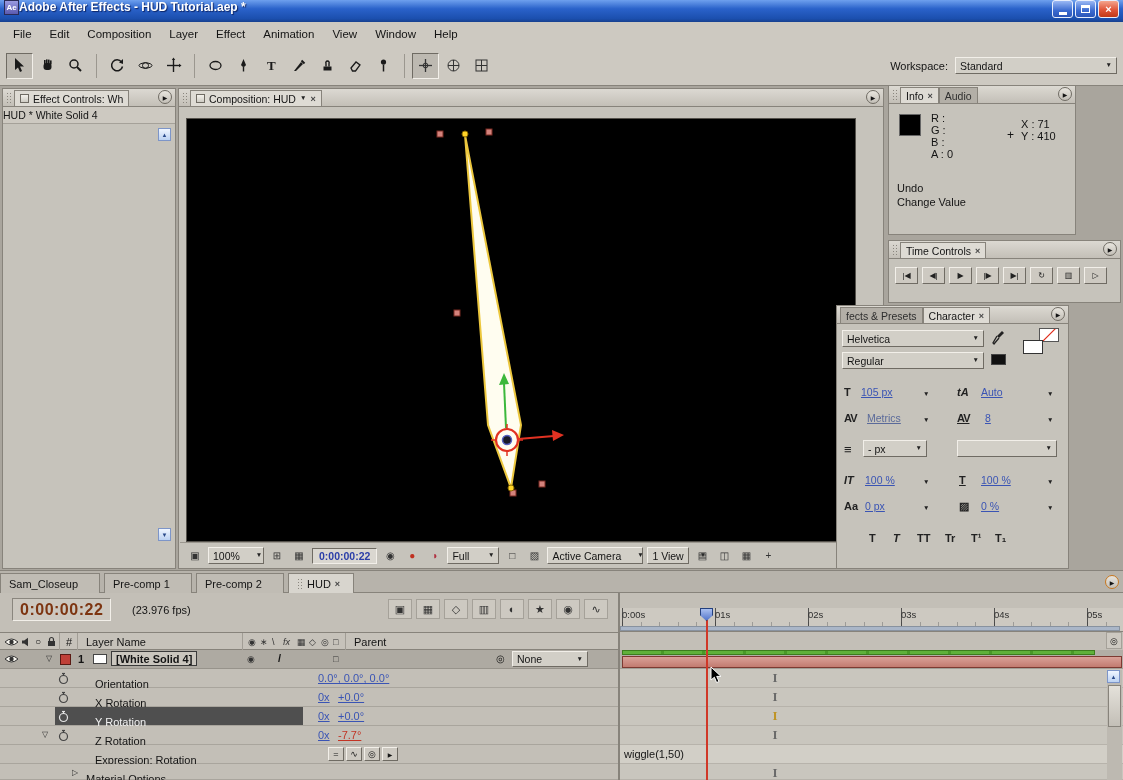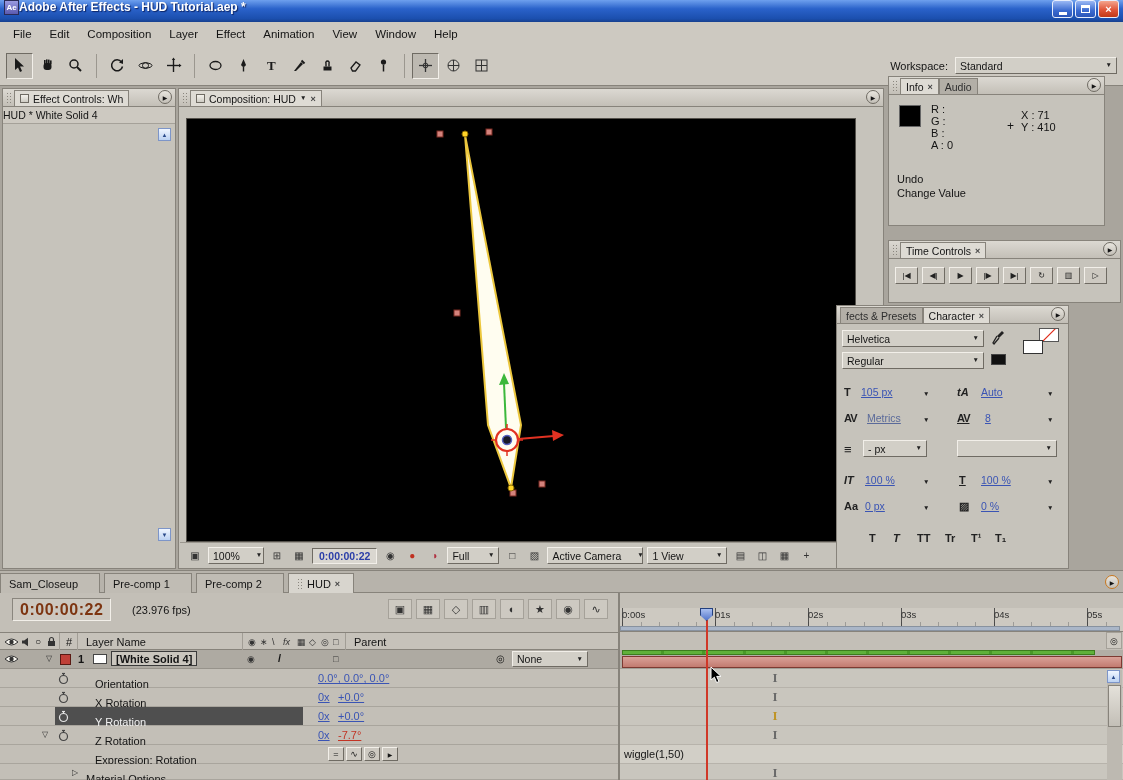--- a/index.html
+++ b/index.html
@@ -280,32 +280,32 @@
       <span class="dd" style="width:52px">
           <span>Full</span>
           <span class="dda">▼</span>
         </span>
       <span class="iconbtn">□</span>
       <span class="iconbtn">▨</span>
       <span class="dd" style="width:96px">
           <span>Active Camera</span>
           <span class="dda">▼</span>
         </span>
-      <span class="dd" style="width:80px">
+      <span class="dd" style="width:42px">
           <span>1 View</span>
           <span class="dda">▼</span>
         </span>
       <span class="iconbtn">▤</span>
       <span class="iconbtn">◫</span>
       <span class="iconbtn">▦</span>
       <span class="iconbtn">+</span>
     </div>
   </div>
 
-  <div class="panel" style="left:888px;top:76px;width:217px;height:150px">
+  <div class="panel" style="left:888px;top:85px;width:188px;height:150px">
     <div class="phead">
       <span class="grip"></span>
       <span class="ptab on">
           <span>Info</span>
           <span class="tabx">×</span>
         </span>
       <span class="ptab off">
           <span>Audio</span>
         </span>
       <span class="pmenu">

